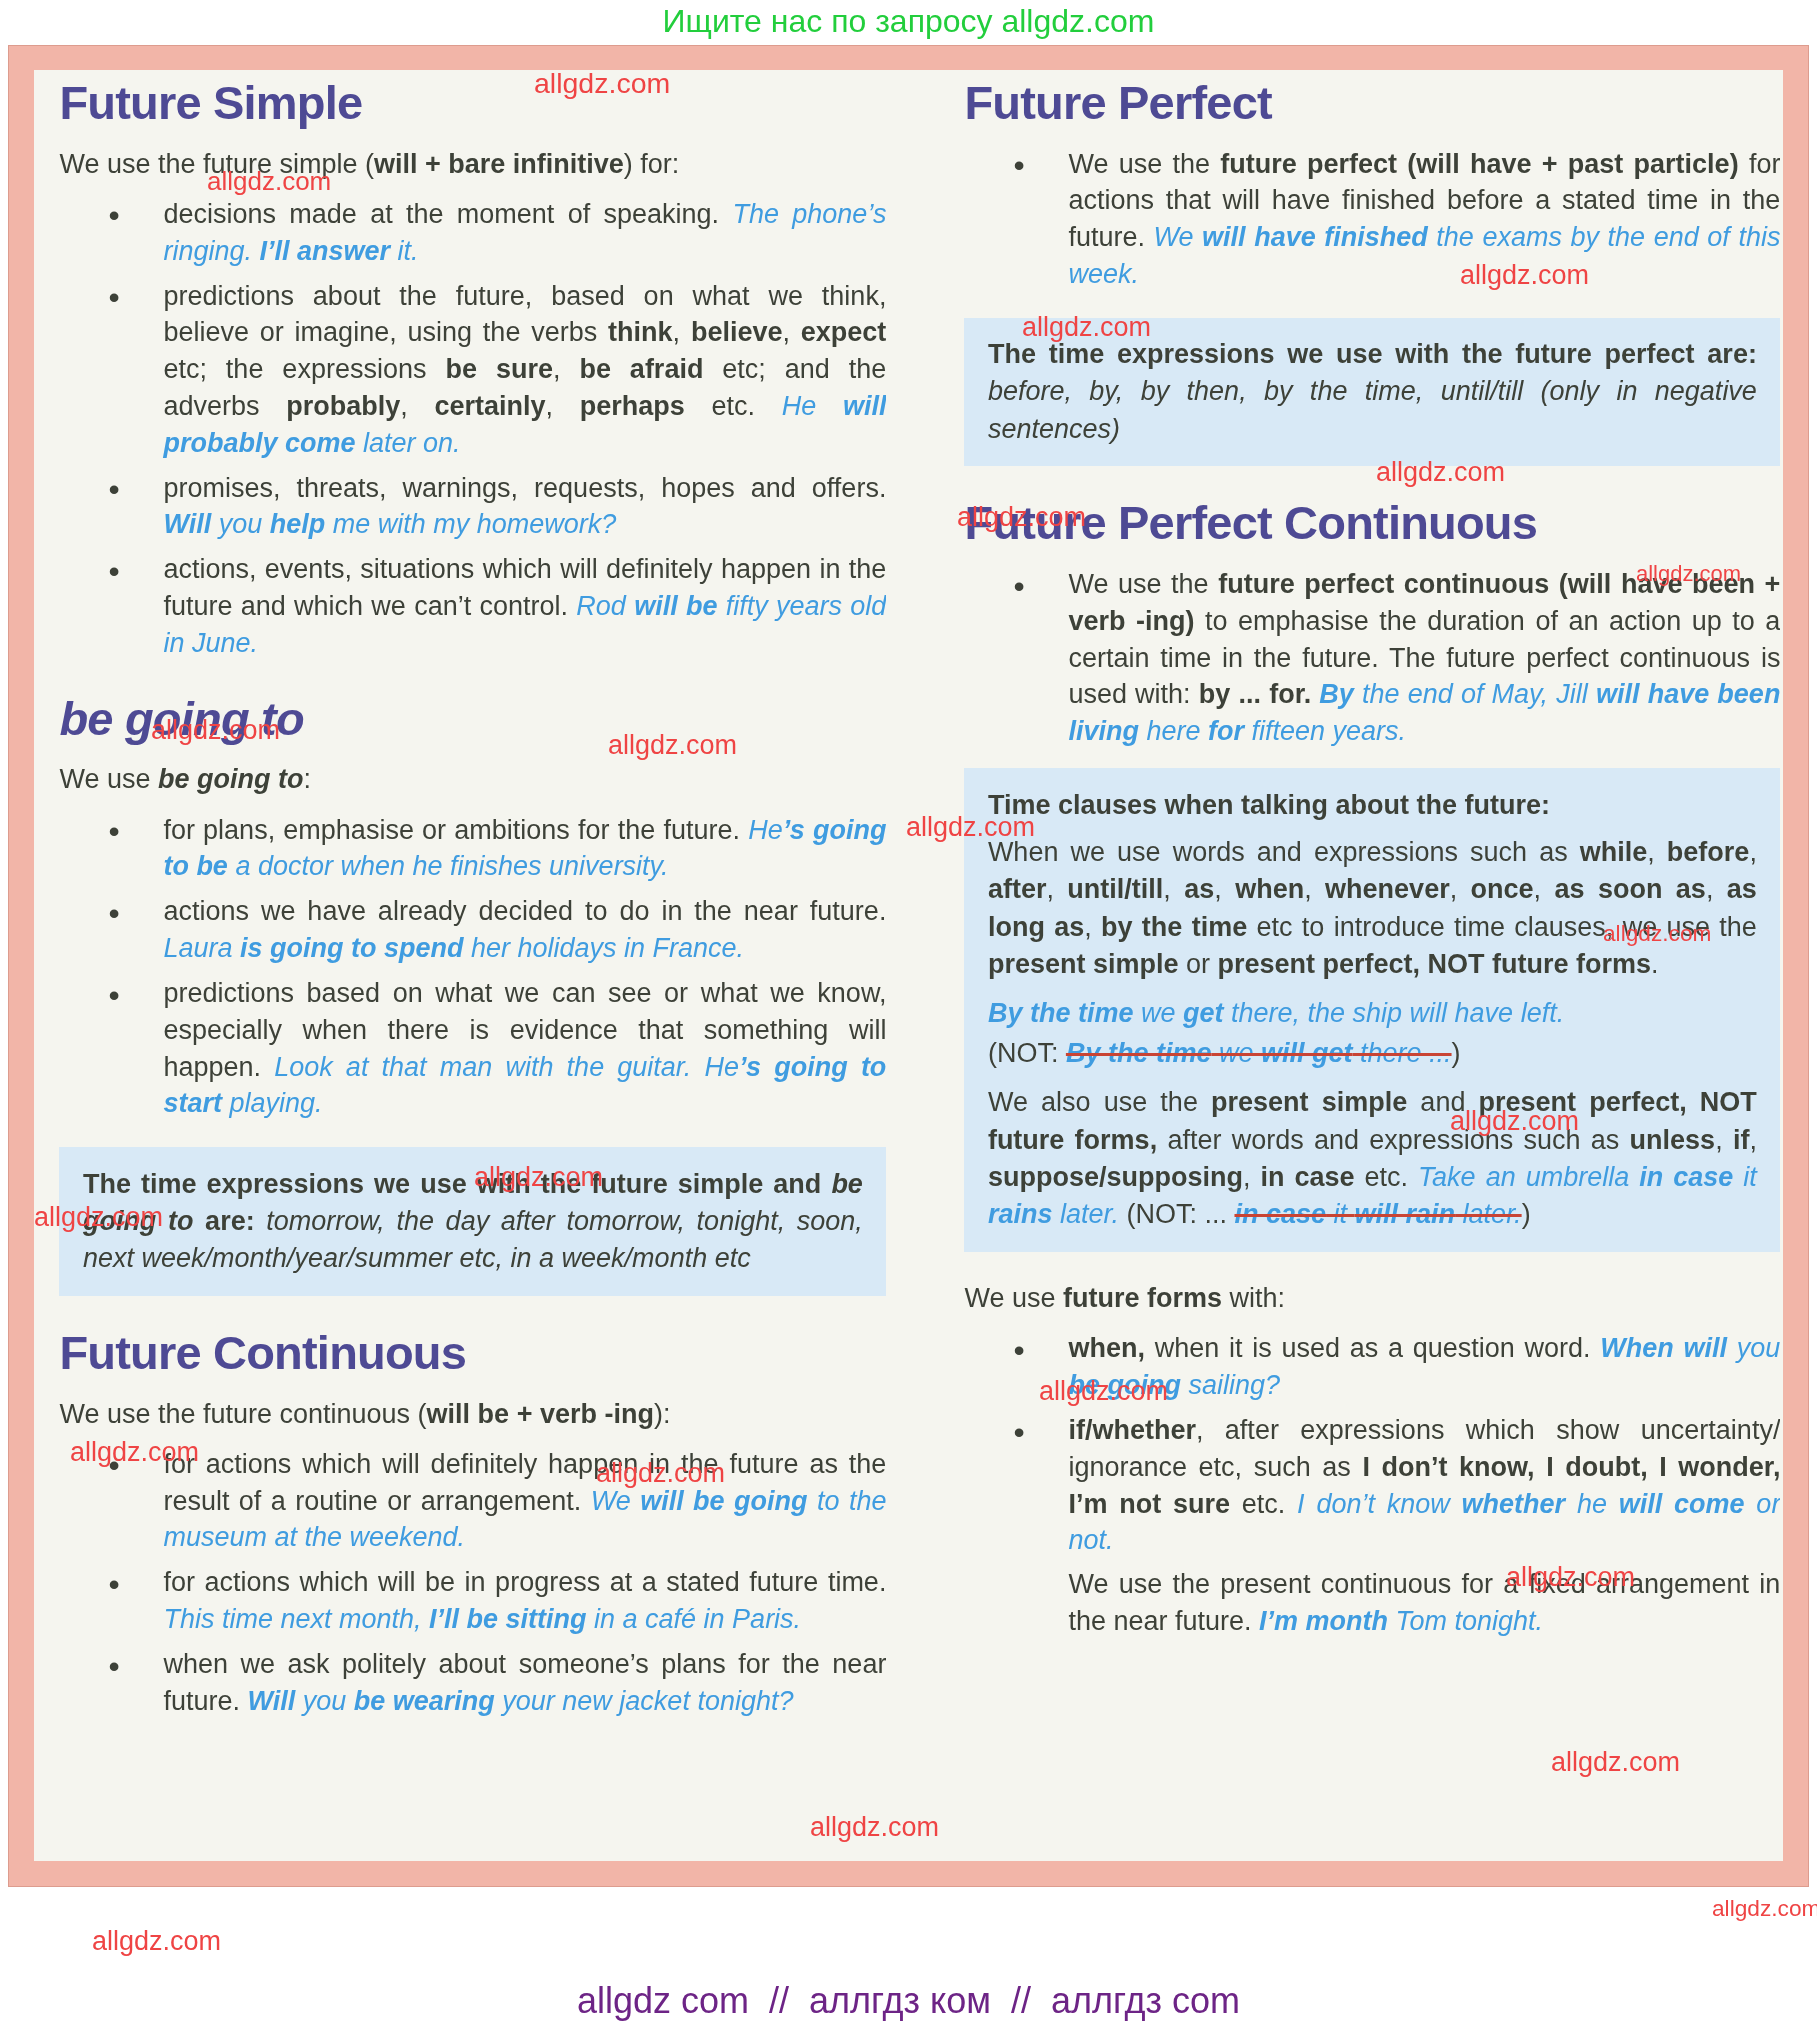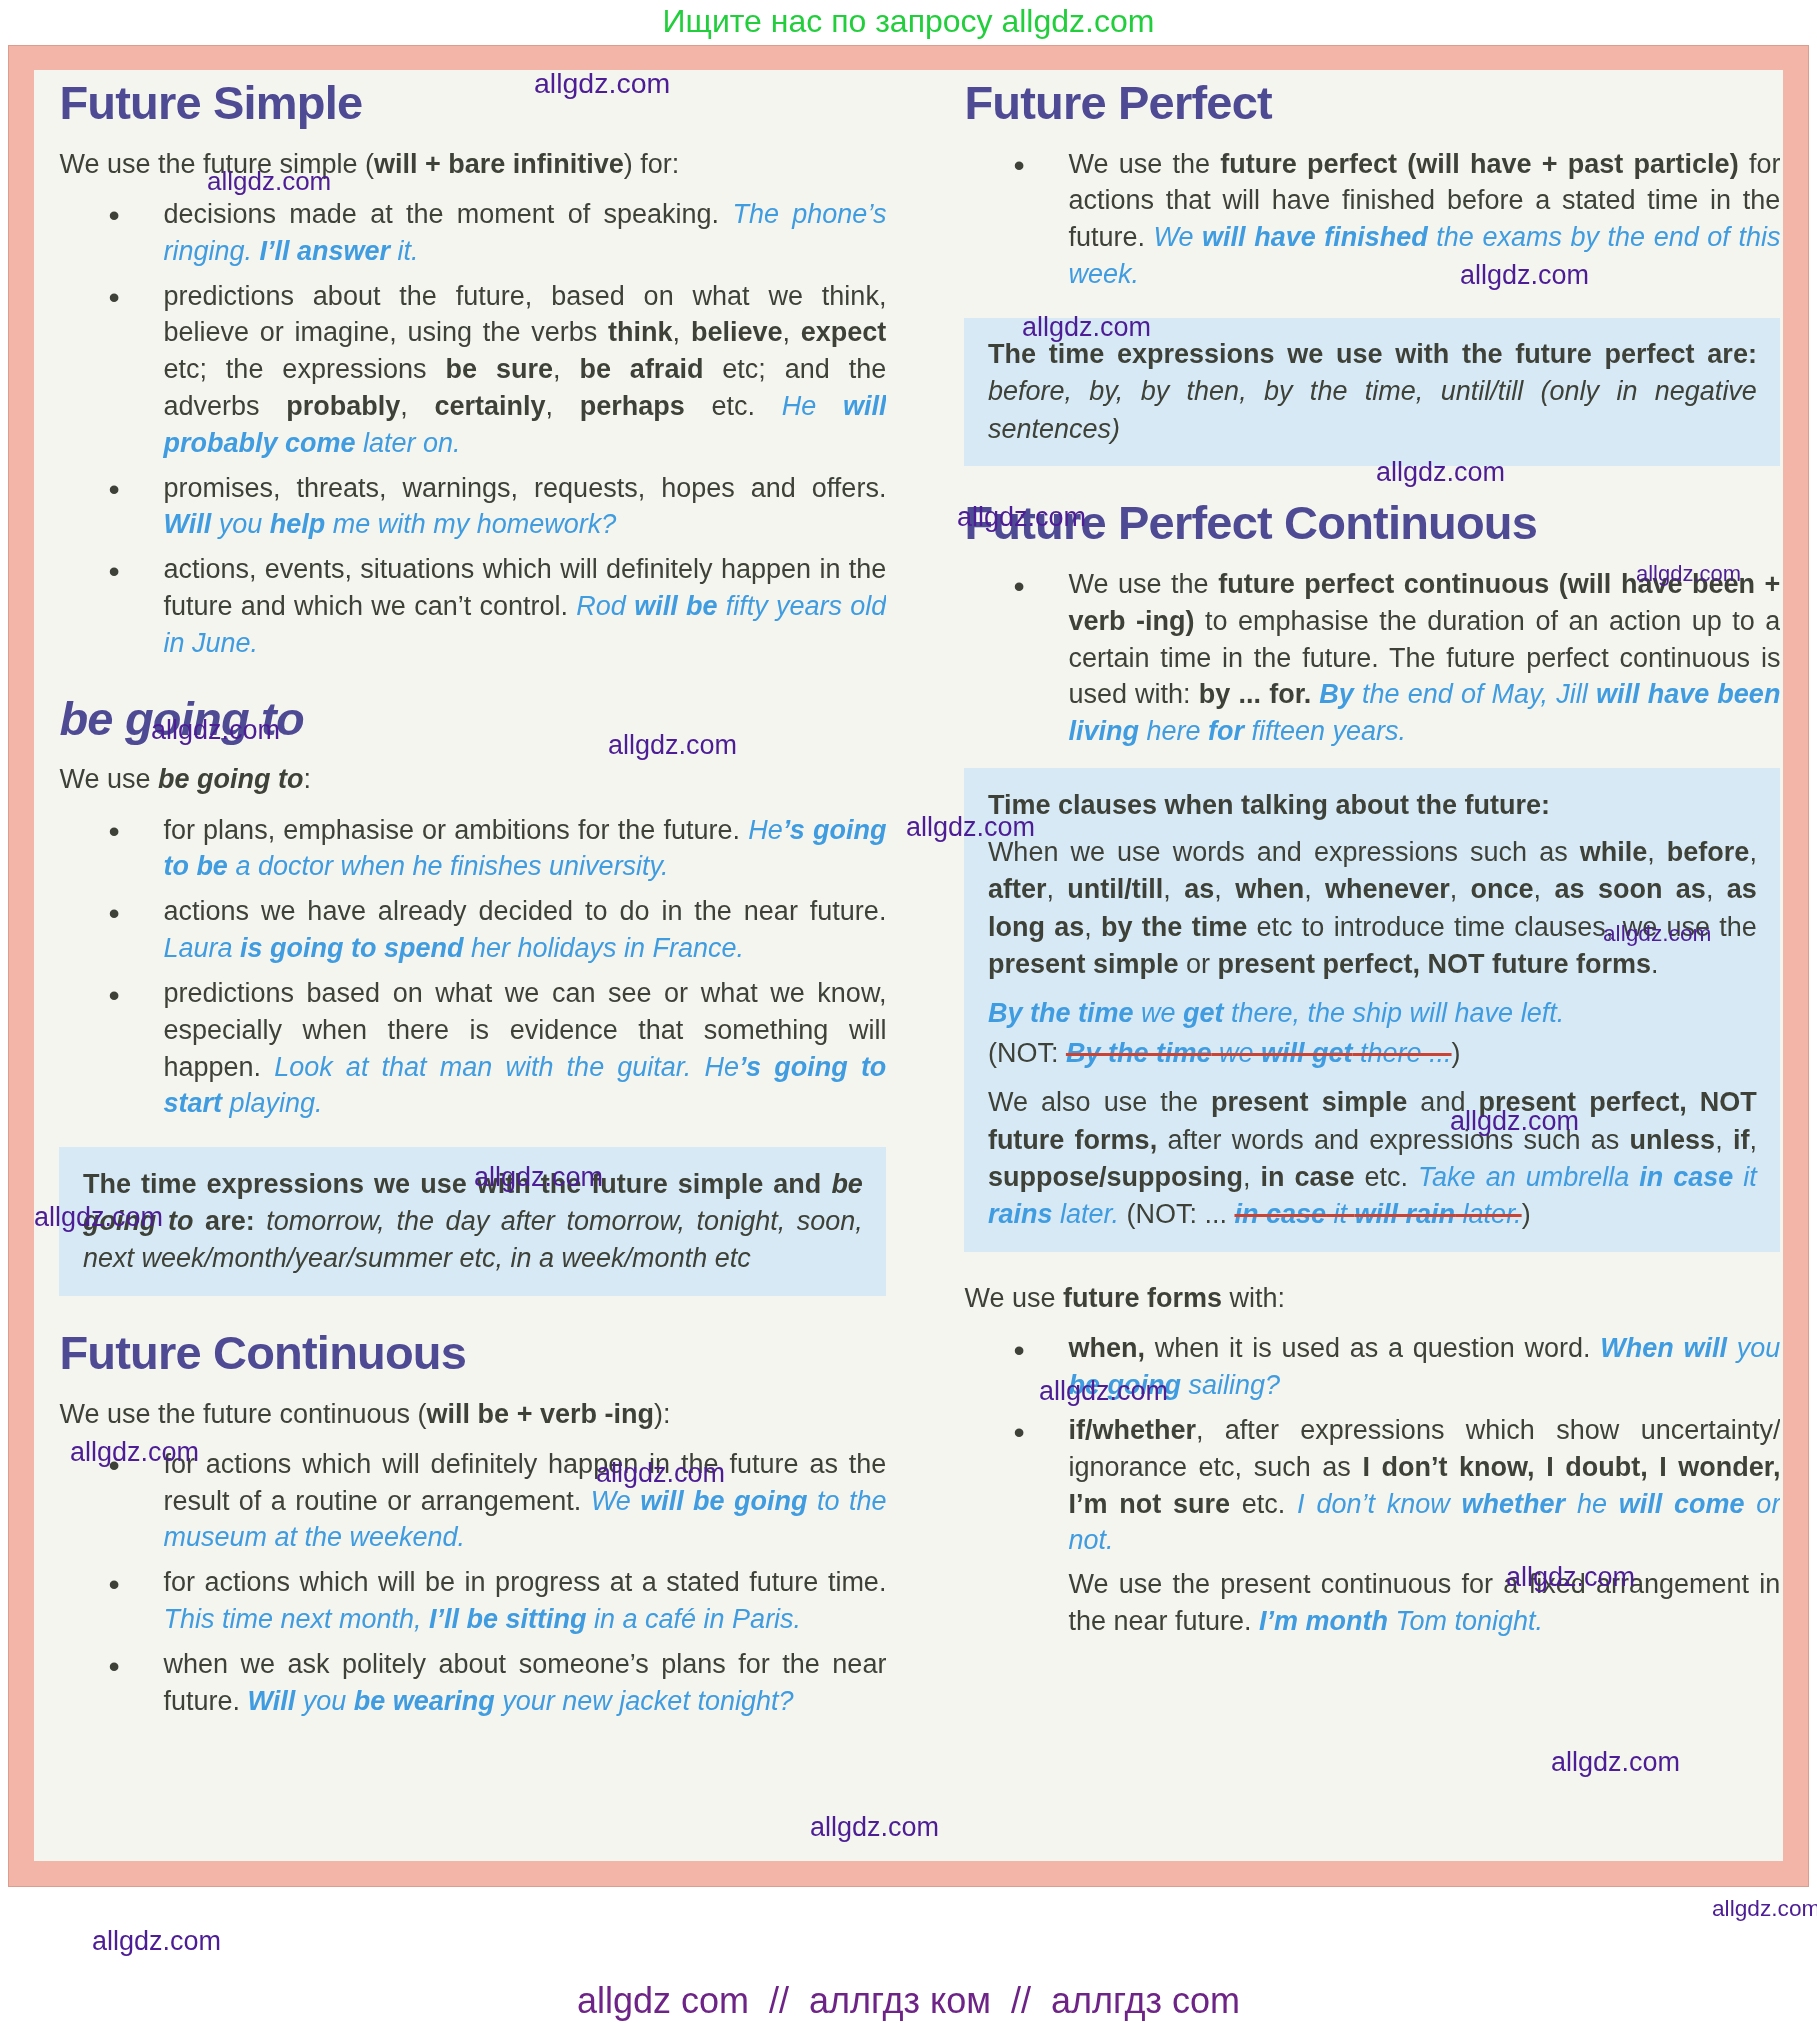--- a/index.html
+++ b/index.html
@@ -60,21 +60,21 @@
   .seg-b{font-weight:700;}
   .seg-i{font-style:italic;}
   .seg-bi{font-weight:700;font-style:italic;}
   .seg-e{color:var(--blue);font-style:italic;}
   .seg-eb{color:var(--blue);font-style:italic;font-weight:700;}
   .seg-es{color:var(--blue);font-style:italic;
     text-decoration:line-through;text-decoration-color:var(--strike);text-decoration-thickness:3.4px;}
   .seg-ebs{color:var(--blue);font-style:italic;font-weight:700;
     text-decoration:line-through;text-decoration-color:var(--strike);text-decoration-thickness:3.4px;}
   .wm{
-    position:absolute;color:#4c1d95;font-weight:400;white-space:nowrap;
+    position:absolute;color:#ef4444;font-weight:400;white-space:nowrap;
     font-family:"Liberation Sans",sans-serif;z-index:5;
   }
   .footer{
     position:absolute;left:0;top:1980px;width:100%;text-align:center;
     color:var(--footer);font-size:36px;white-space:pre;font-weight:400;
   }
 </style>
 </head>
 <body>
 

